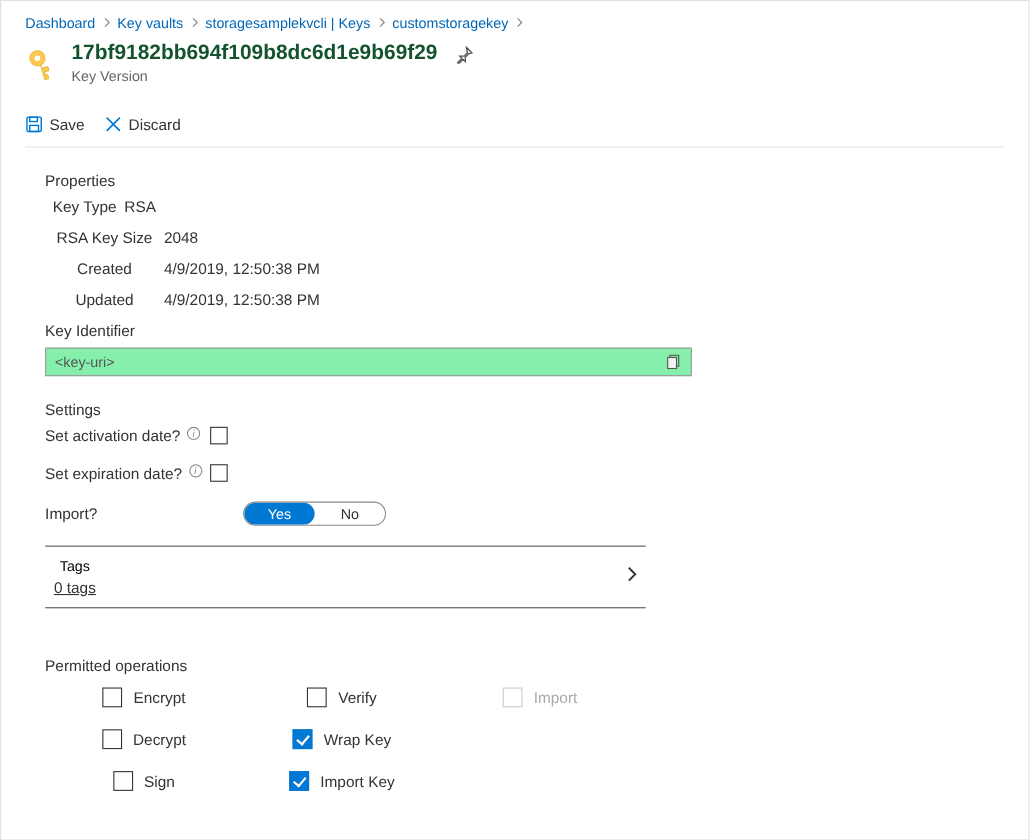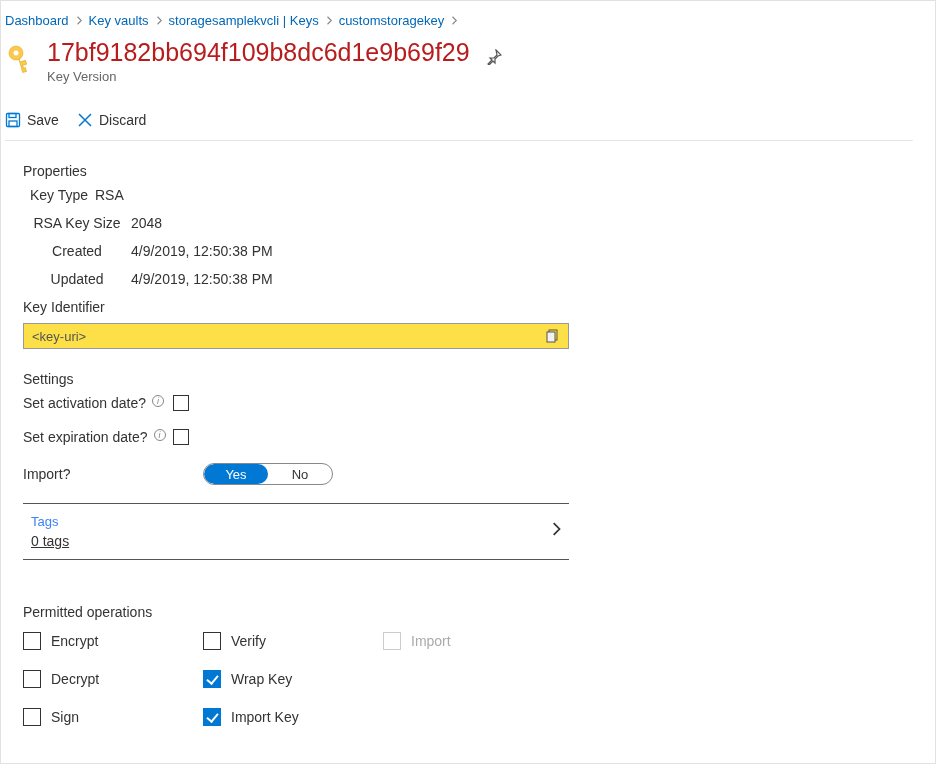--- a/index.html
+++ b/index.html
@@ -1,70 +1,70 @@
 <!DOCTYPE html>
 <html><head>
 <meta charset="utf-8">
 <style>
   * { box-sizing: border-box; margin: 0; padding: 0; font-family: "Segoe UI", -apple-system, BlinkMacSystemFont, sans-serif; }
   body { background: #fff; width: 936px; height: 764px; position: relative; border: 1px solid #e1e1e1; }
-  .page { padding: 12px 22px 20px 4px; }
+  .page { padding: 12px 22px 20px 22px; }
 
   
   .breadcrumb { font-size: 13px; display: flex; align-items: center; gap: 6px; color: #0067b8; }
   .breadcrumb a { color: #0067b8; text-decoration: none; cursor: pointer; }
   .bc-sep { color: #888; }
 
   
   .header-row { display: flex; align-items: flex-start; margin-top: 10px; }
   .key-icon { width: 32px; height: 32px; margin-right: 10px; margin-top: 6px; }
   .title-block { flex: 1; }
-  h1 { font-size: 25px; font-weight: 400; color: #b91c1c; display: inline-block; }
+  h1 { font-size: 19px; font-weight: 700; color: #14532d; display: inline-block; }
   .pin { margin-left: 12px; color: #555; vertical-align: middle; }
   .subtitle { color: #666; font-size: 13px; margin-top: 2px; }
   .close-x { width: 14px; height: 14px; padding: 8px; cursor: pointer; color: #555; }
 
   
   .toolbar { margin-top: 28px; display: flex; gap: 18px; align-items: center; padding-bottom: 12px; border-bottom: 1px solid #e5e5e5; }
   .tool-btn { display: flex; align-items: center; gap: 6px; font-size: 14px; color: #333; cursor: pointer; background: none; border: none; }
   .tool-btn svg { width: 16px; height: 16px; }
 
   
   .content { padding: 22px 18px 0 18px; max-width: 560px; }
   .section-title { font-size: 14px; color: #333; margin-bottom: 8px; }
   .prop-table { font-size: 14px; }
   .prop-row { display: flex; margin-bottom: 12px; }
   .prop-label { width: 108px; color: #333; text-align: center; }
   .prop-val { color: #333; }
 
   .field-label { font-size: 14px; color: #333; margin-top: 6px; margin-bottom: 8px; }
-  .identifier-input { width: 546px; display: flex; align-items: center; background: #fde047; border: 1px solid #999; height: 26px; padding: 0 8px; font-size: 13px; }
+  .identifier-input { width: 588px; display: flex; align-items: center; background: #86efac; border: 1px solid #999; height: 26px; padding: 0 8px; font-size: 13px; }
   .identifier-input input { flex: 1; background: transparent; border: none; outline: none; font-size: 13px; color: #555; }
   .copy-ico { width: 14px; height: 14px; color: #555; cursor: pointer; }
 
   .settings { margin-top: 22px; }
   .setting-row { display: flex; align-items: center; margin-bottom: 18px; font-size: 14px; color: #333; }
   .setting-label { display: flex; align-items: flex-start; gap: 6px; width: 180px; }
   .info-ico { width: 12px; height: 12px; border: 1px solid #888; border-radius: 50%; display: inline-flex; align-items: center; justify-content: center; font-size: 9px; color: #888; font-style: italic; }
   .chk { width: 16px; height: 16px; border: 1px solid #333; background: #fff; cursor: pointer; display: inline-block; }
 
   .toggle { display: flex; border: 1px solid #888; border-radius: 14px; overflow: hidden; height: 22px; width: 130px; cursor: pointer; }
   .toggle-opt { flex: 1; display: flex; align-items: center; justify-content: center; font-size: 13px; }
   .toggle-opt.active { background: #0078d4; color: #fff; border-radius: 12px; }
   .toggle-opt.inactive { color: #333; }
 
   .tags-box { margin-top: 10px; border-top: 1px solid #555; border-bottom: 1px solid #555; padding: 10px 8px; display: flex; align-items: flex-start; justify-content: space-between; cursor: pointer; width: 546px; }
   .tags-inner { }
-  .tags-title { font-size: 13px; color: #3b82f6; }
+  .tags-title { font-size: 13px; color: #000000; text-align: center; }
   .tags-count { font-size: 14px; color: #333; margin-top: 4px; text-decoration: underline; }
   .chevron { margin-top: 8px; }
 
   .perm { margin-top: 44px; }
   .perm-grid { display: grid; grid-template-columns: 180px 180px 180px; row-gap: 20px; margin-top: 12px; }
-  .perm-item { display: flex; align-items: center; gap: 10px; font-size: 14px; color: #333; }
+  .perm-item { display: flex; align-items: center; gap: 10px; font-size: 14px; color: #333; justify-content: center; }
   .perm-item.disabled { color: #aaa; }
   .perm-chk { width: 18px; height: 18px; border: 1.5px solid #333; background: #fff; cursor: pointer; display: inline-flex; align-items: center; justify-content: center; }
   .perm-chk.checked { background: #0078d4; border-color: #0078d4; }
   .perm-chk.checked::after { content: ""; width: 5px; height: 9px; border: solid #fff; border-width: 0 2px 2px 0; transform: rotate(40deg); margin-bottom: 2px; }
   .perm-chk.disabled { border-color: #ccc; cursor: default; }
 </style>
 </head>
 <body>
 
 <div class="page">

